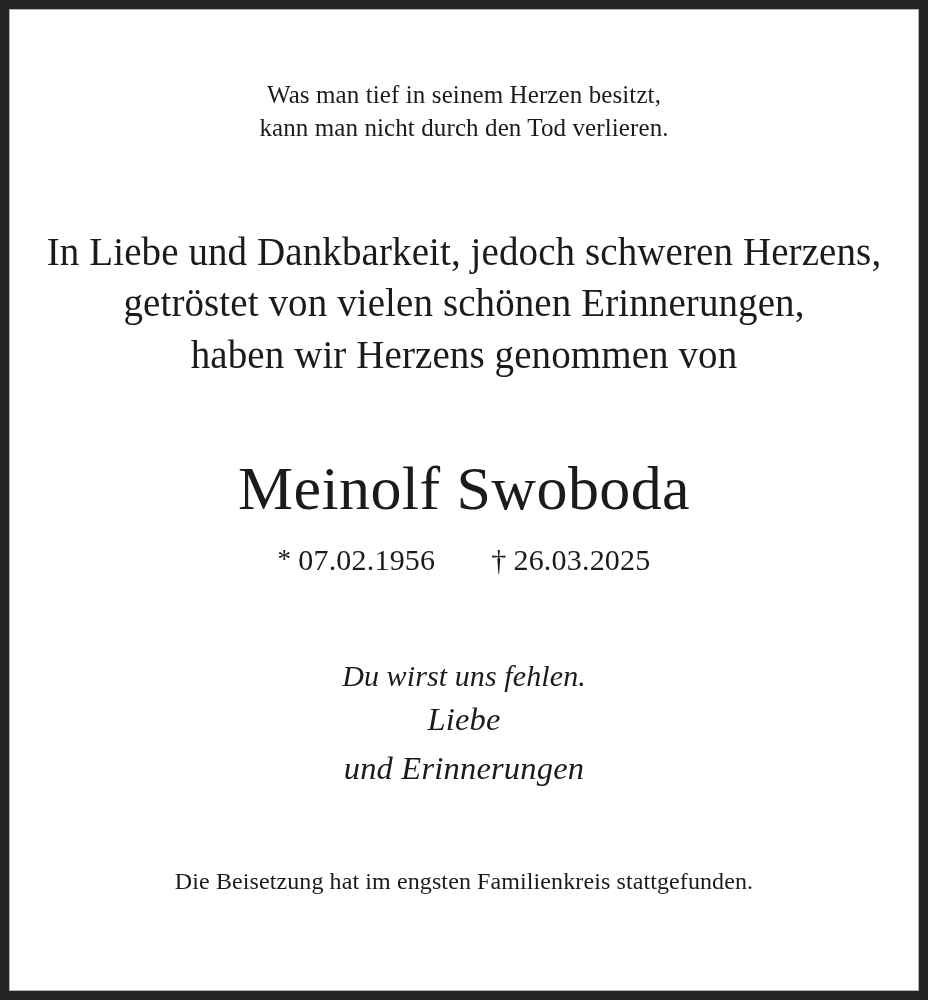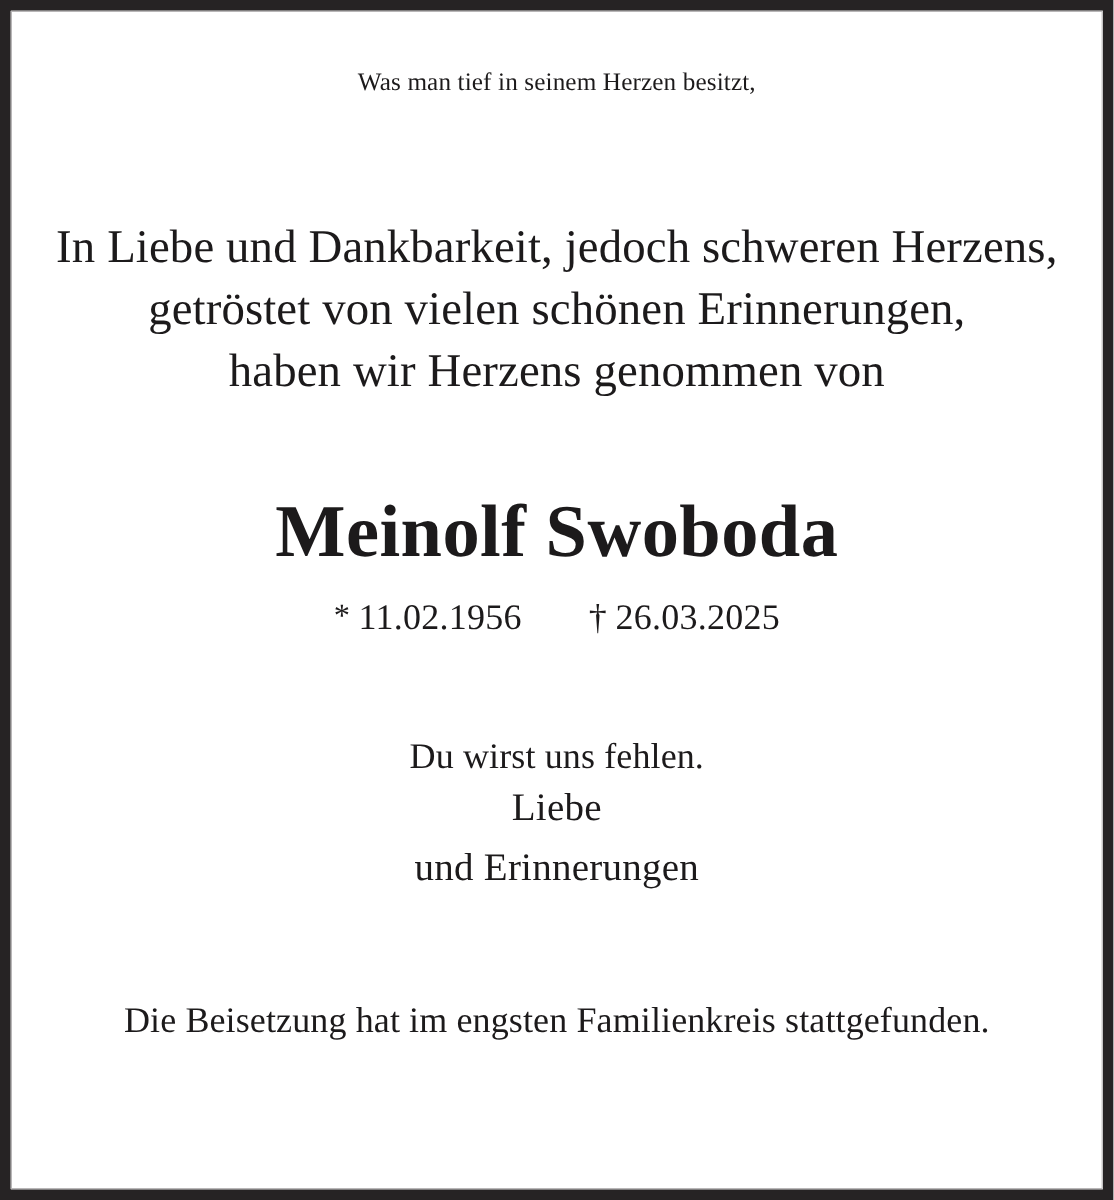--- a/index.html
+++ b/index.html
@@ -39,43 +39,43 @@
     padding: 0 28px;
     text-align: center;
     color: #1c1a1b;
     position: relative;
   }
 
   .line { display: block; }
 
   
   .epigraph {
-    margin: 16px;
-    padding-top: 29px;
-    font-size: 21px;
+    margin: 0;
+    padding-top: 68px;
+    font-size: 25px;
     line-height: 1.33;
     letter-spacing: 0.1px;
   }
 
   
   .intro {
     margin: 0;
     padding-top: 81px;
     font-size: 39px;
     line-height: 1.33;
     letter-spacing: 0.1px;
   }
 
   
   .deceased-name {
     margin: 0;
     padding-top: 75px;
     font-size: 62px;
     line-height: 1.05;
-    font-weight: bold;
+    font-weight: normal;
     letter-spacing: 0.4px;
   }
 
   
   .life-dates {
     margin: 0;
     padding-top: 21px;
     font-size: 30px;
     line-height: 1.2;
     letter-spacing: 0.2px;
@@ -86,62 +86,64 @@
     margin-right: 7px;
   }
   .date-sym.star { font-size: 27px; vertical-align: 2px; }
   .date-sym.cross { font-size: 30px; vertical-align: 0px; }
   .date-gap { display: inline-block; width: 56px; }
 
   
   .survivors {
     margin: 0;
     padding-top: 80px;
+    font-style: italic;
   }
   .survivors-lead {
     font-size: 30px;
     line-height: 1.22;
     letter-spacing: 0.1px;
   }
   .survivor {
     font-size: 32.5px;
     line-height: 1.52;
     letter-spacing: 0.2px;
   }
 
   
   .closing {
-    margin: 12px;
+    margin: 0;
     padding-top: 72px;
-    font-size: 30px;
+    font-size: 24px;
     line-height: 1.25;
     letter-spacing: 0.1px;
   }
 </style>
 </head>
 <body>
 
 <div class="notice-frame">
   <div class="notice-inner">
     <div class="notice-body">
 
       <p class="epigraph">
         <span class="line">Was man tief in seinem Herzen besitzt,</span>
+        <span class="line">kann man nicht durch den Tod verlieren.</span>
       </p>
 
       <p class="intro">
         <span class="line">In Liebe und Dankbarkeit, jedoch schweren Herzens,</span>
         <span class="line">getröstet von vielen schönen Erinnerungen,</span>
         <span class="line">haben wir Herzens genommen von</span>
       </p>
 
       <h1 class="deceased-name">Meinolf Swoboda</h1>
 
       <p class="life-dates">
-        <span class="date-group"><span class="date-sym star">*</span><span>11.02.1956</span></span><span class="date-gap"></span><span class="date-group"><span class="date-sym cross">†</span><span>26.03.2025</span></span>
+        <span class="date-group"><span class="date-sym star">*</span><span>07.02.1956</span></span><span class="date-gap"></span><span class="date-group"><span class="date-sym cross">†</span><span>26.03.2025</span></span>
       </p>
 
       <div class="survivors">
         <span class="line survivors-lead">Du wirst uns fehlen.</span>
         <span class="line survivor">Liebe</span>
         <span class="line survivor">und Erinnerungen</span>
       </div>
 
       <p class="closing">Die Beisetzung hat im engsten Familienkreis stattgefunden.</p>
 

